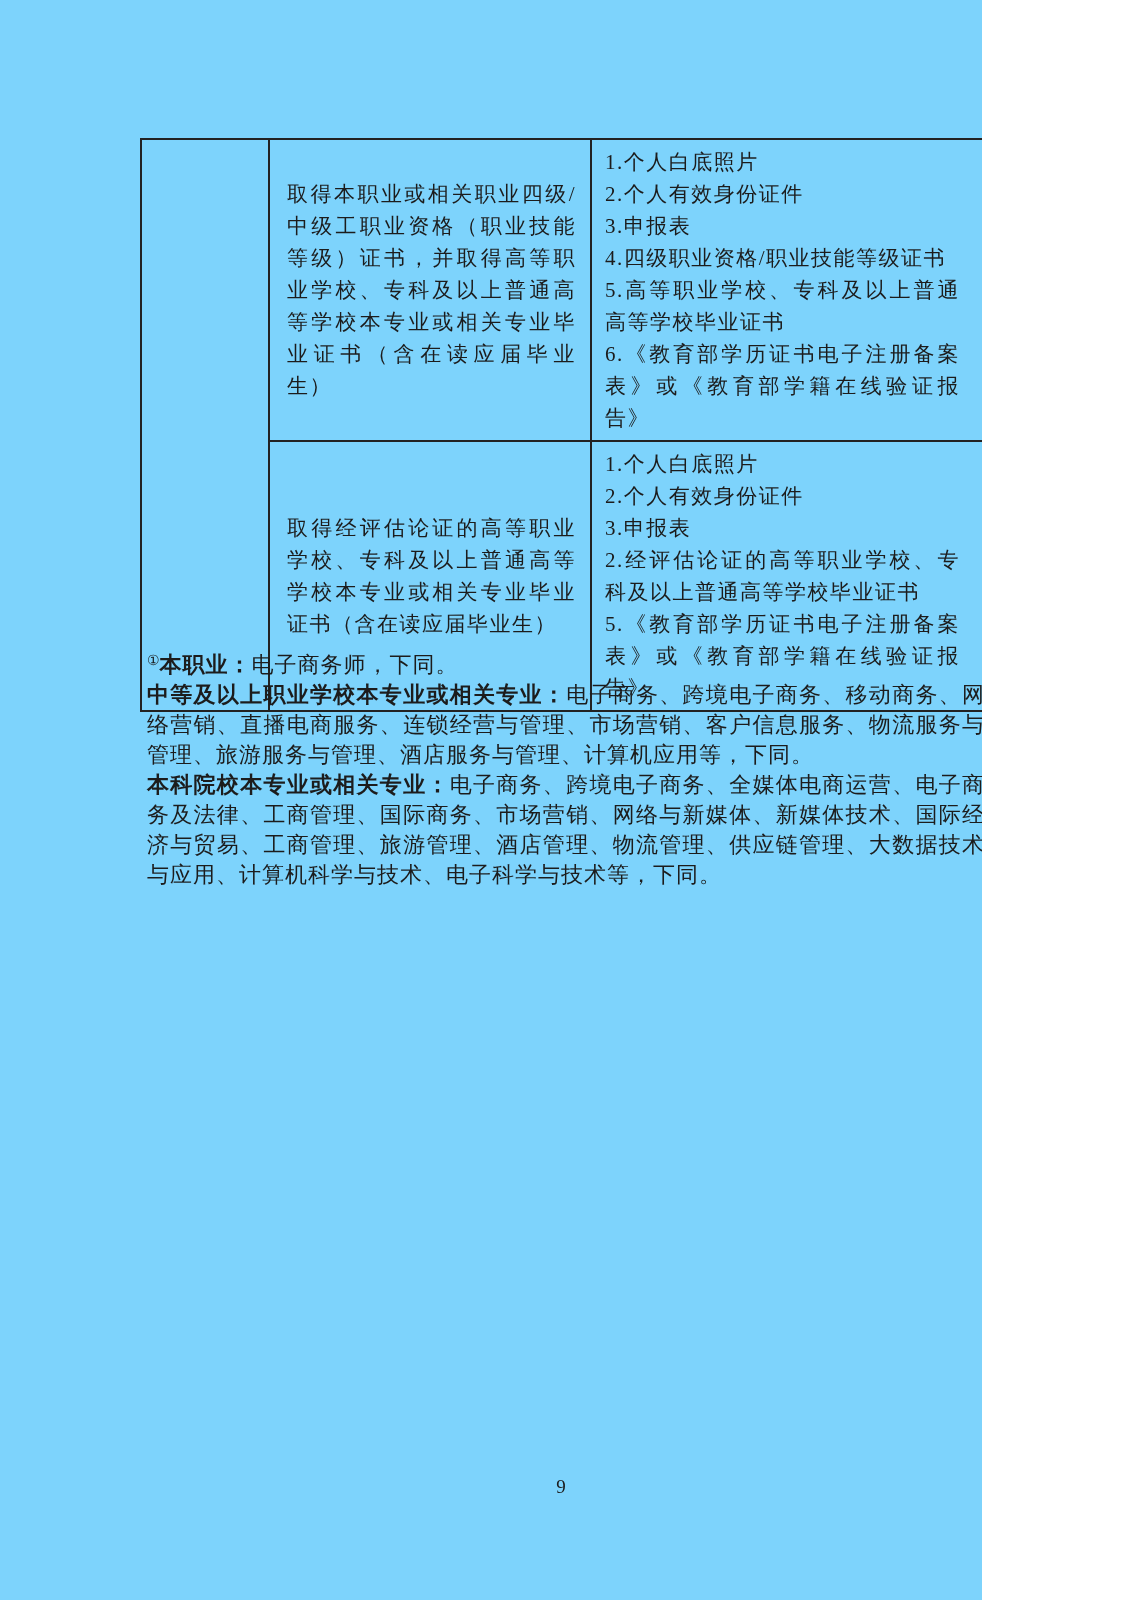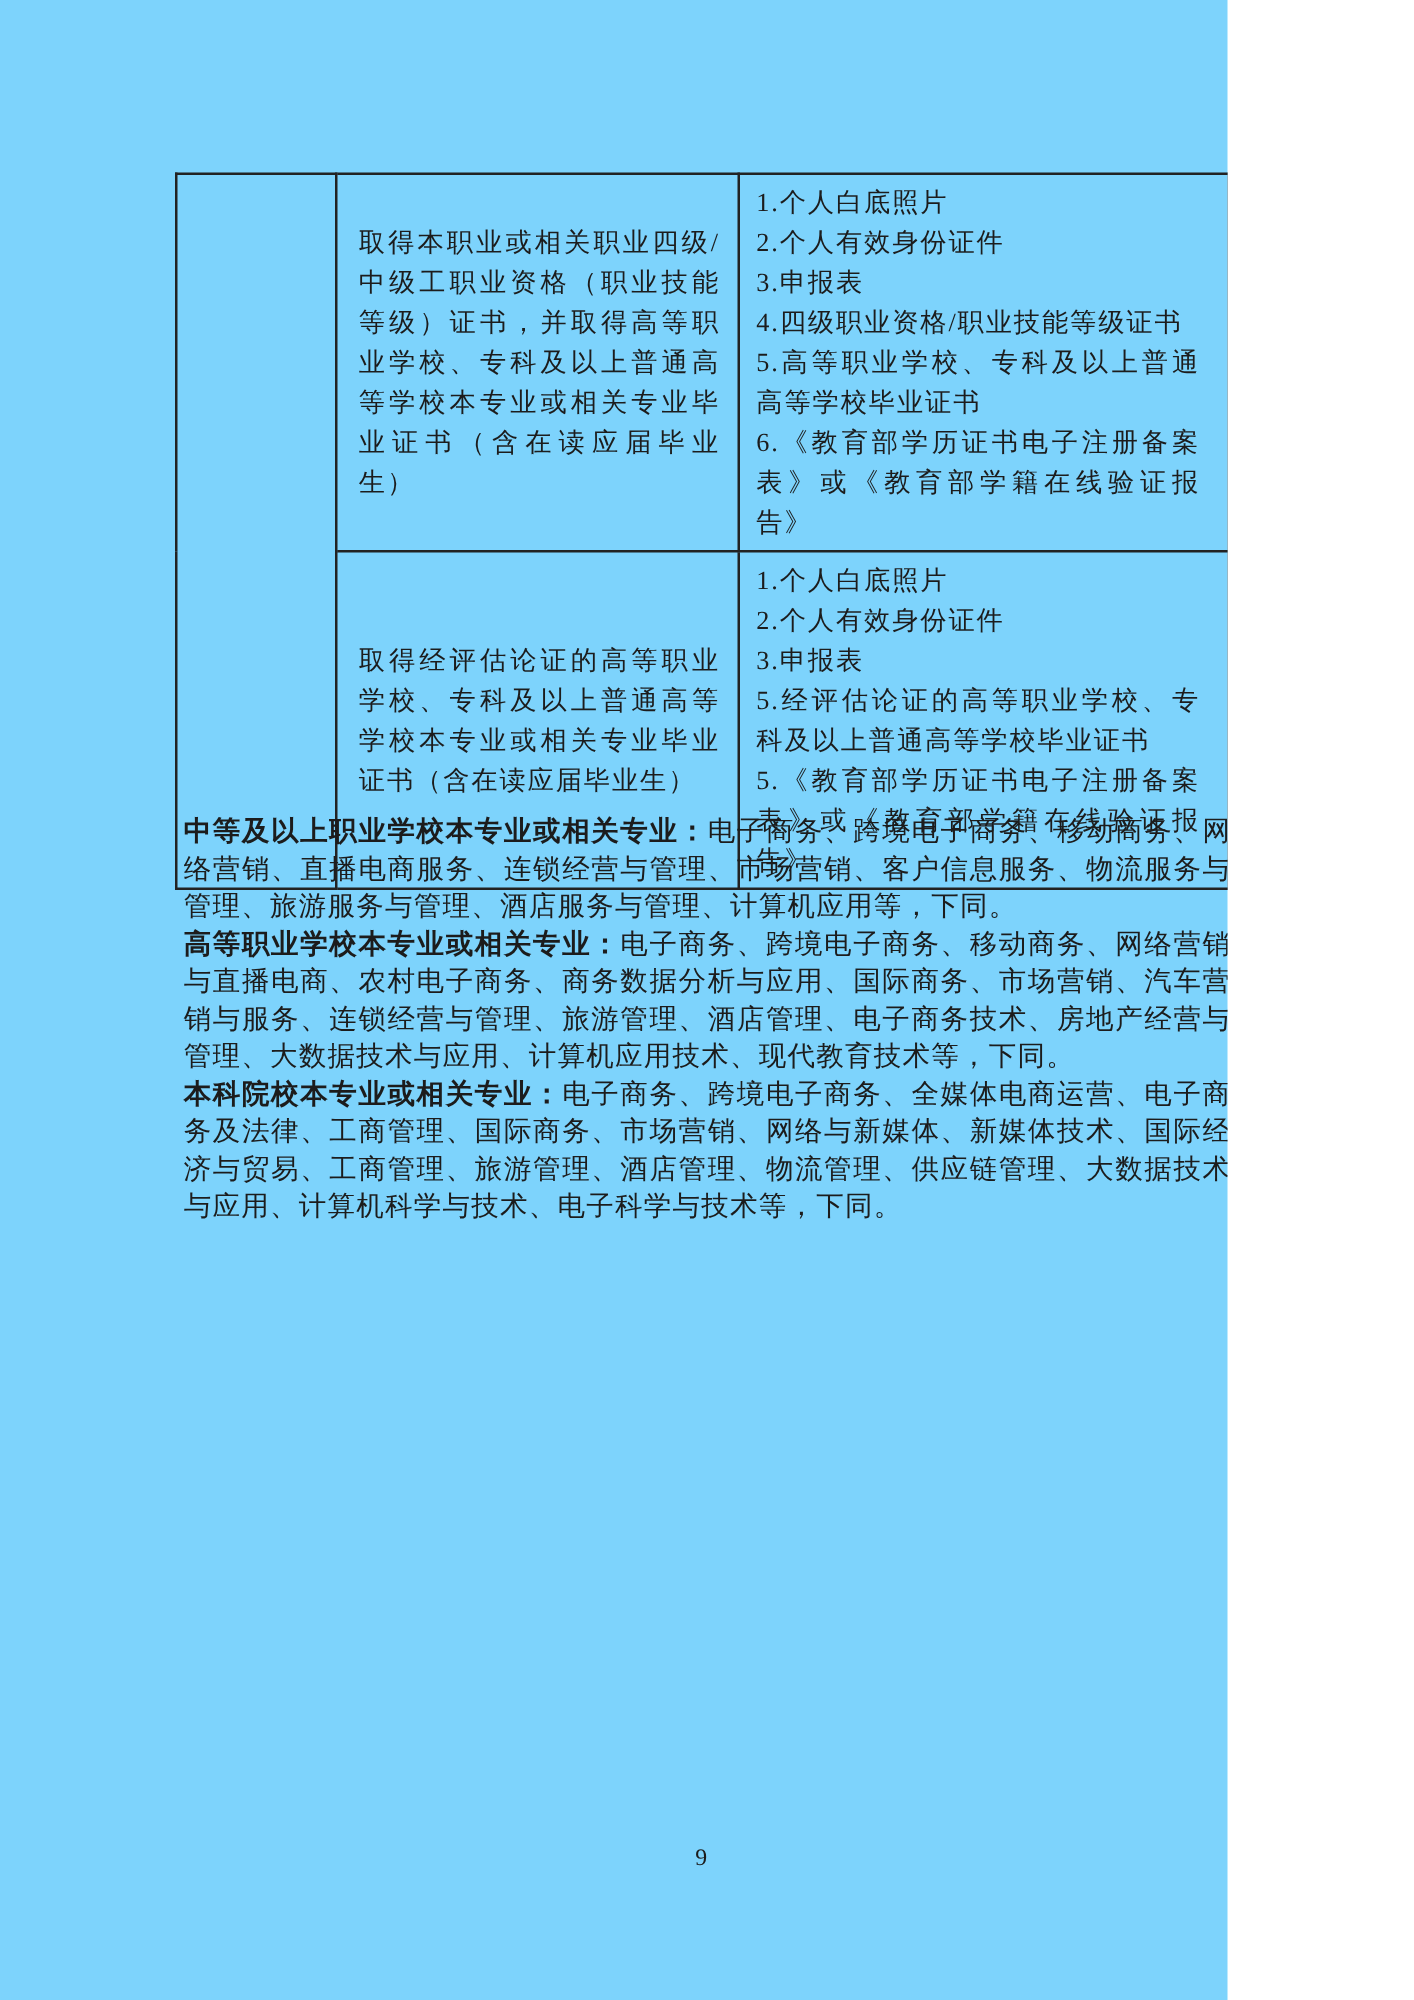--- a/index.html
+++ b/index.html
@@ -97,28 +97,28 @@
       </td>
     </tr>
     <tr class="row-2">
       <td class="col-cond">
         <span>取得经评估论证的高等职业学校、专科及以上普通高等学校本专业或相关专业毕业证书（含在读应届毕业生）</span>
       </td>
       <td class="col-mat">
         <div class="mat-line">1.个人白底照片</div>
         <div class="mat-line">2.个人有效身份证件</div>
         <div class="mat-line">3.申报表</div>
-        <div class="mat-line">5.经评估论证的高等职业学校、专科及以上普通高等学校毕业证书</div>
+        <div class="mat-line">2.经评估论证的高等职业学校、专科及以上普通高等学校毕业证书</div>
         <div class="mat-line">5.《教育部学历证书电子注册备案表》或《教育部学籍在线验证报告》</div>
       </td>
     </tr>
   </tbody>
     </table>
 
   <div class="footnotes">
+    <p><span class="fn-marker">①</span><span class="fn-label">本职业：</span><span>电子商务师，下同。</span></p>
     <p><span class="fn-marker"></span><span class="fn-label">中等及以上职业学校本专业或相关专业：</span><span>电子商务、跨境电子商务、移动商务、网络营销、直播电商服务、连锁经营与管理、市场营销、客户信息服务、物流服务与管理、旅游服务与管理、酒店服务与管理、计算机应用等，下同。</span></p>
-    <p><span class="fn-marker"></span><span class="fn-label">高等职业学校本专业或相关专业：</span><span>电子商务、跨境电子商务、移动商务、网络营销与直播电商、农村电子商务、商务数据分析与应用、国际商务、市场营销、汽车营销与服务、连锁经营与管理、旅游管理、酒店管理、电子商务技术、房地产经营与管理、大数据技术与应用、计算机应用技术、现代教育技术等，下同。</span></p>
     <p><span class="fn-marker"></span><span class="fn-label">本科院校本专业或相关专业：</span><span>电子商务、跨境电子商务、全媒体电商运营、电子商务及法律、工商管理、国际商务、市场营销、网络与新媒体、新媒体技术、国际经济与贸易、工商管理、旅游管理、酒店管理、物流管理、供应链管理、大数据技术与应用、计算机科学与技术、电子科学与技术等，下同。</span></p>
   </div>
 
   <div class="page-number">9</div>
 
 </div>
 
 </body></html>

